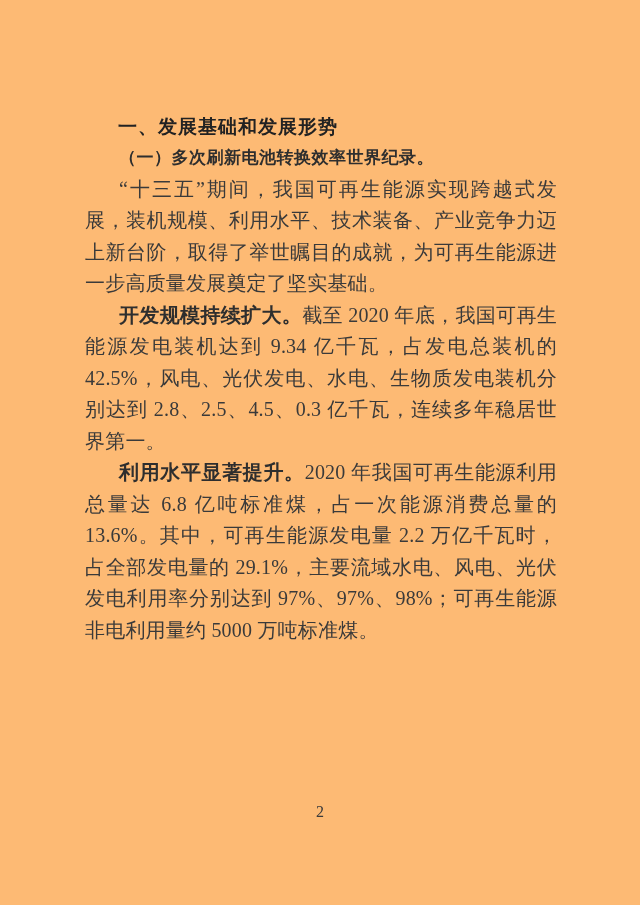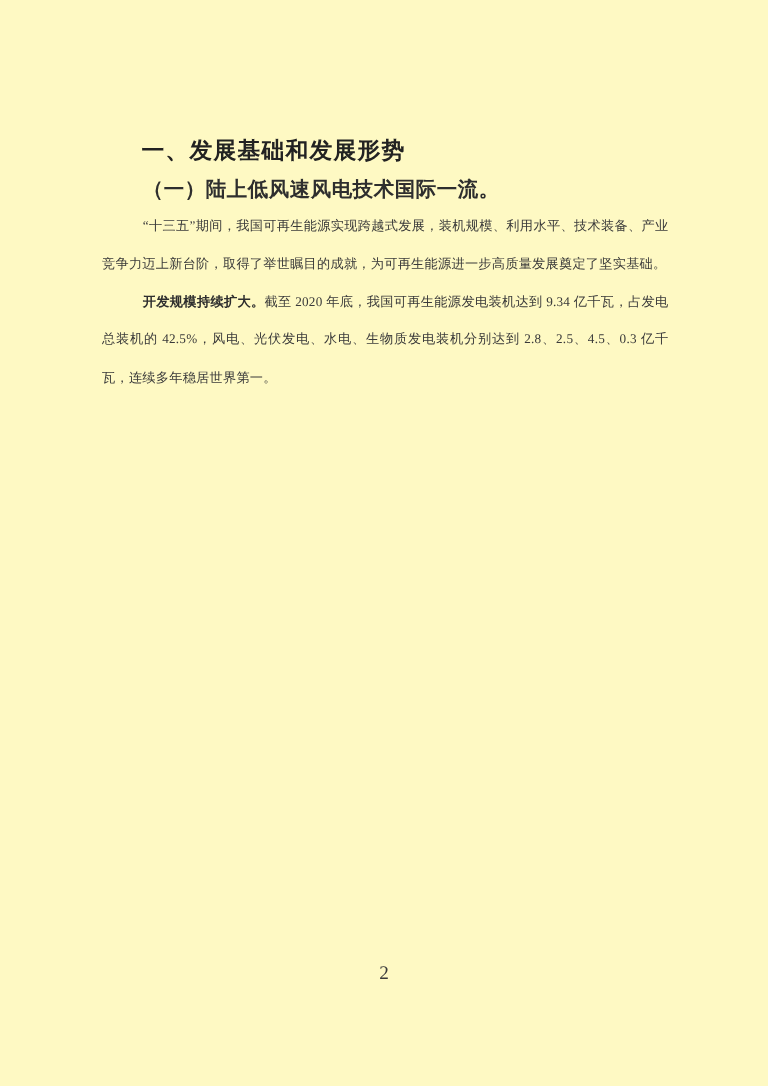--- a/index.html
+++ b/index.html
@@ -4,21 +4,21 @@
 <style>
   html, body {
     margin: 0;
     padding: 0;
     background: #ffffff;
   }
   .page {
     position: relative;
     width: 640px;
     height: 905px;
-    background: #fef9c3;
+    background: #fdba74;
     overflow: hidden;
     font-family: "Liberation Serif", "DejaVu Serif", serif;
     color: #3a3a3a;
   }
   .content {
     position: absolute;
     left: 85px;
     top: 110px;
     width: 472px;
   }
@@ -36,21 +36,21 @@
     margin: 0;
     font-weight: bold;
     font-size: 17px;
     line-height: 31.5px;
     color: #2e2e2e;
     text-indent: 34px;
     letter-spacing: 0.5px;
   }
   .para {
     margin: 0;
-    font-size: 11px;
+    font-size: 20px;
     line-height: 31.5px;
     text-indent: 34px;
     text-align: justify;
     letter-spacing: 0.2px;
   }
   .para .lead {
     font-weight: bold;
     color: #2e2e2e;
   }
   .page-number {
@@ -65,25 +65,26 @@
   }
 </style>
 </head>
 <body>
 
 <div class="page">
   <div class="content">
 
     <h1 class="heading">一、发展基础和发展形势</h1>
 
-    <p class="subheading">（一）陆上低风速风电技术国际一流。</p>
+    <p class="subheading">（一）多次刷新电池转换效率世界纪录。</p>
 
     <p class="para"><span class="lead"></span><span>“十三五”期间，我国可再生能源实现跨越式发展，装机规模、利用水平、技术装备、产业竞争力迈上新台阶，取得了举世瞩目的成就，为可再生能源进一步高质量发展奠定了坚实基础。</span></p>
 
     <p class="para"><span class="lead">开发规模持续扩大。</span><span>截至 2020 年底，我国可再生能源发电装机达到 9.34 亿千瓦，占发电总装机的 42.5%，风电、光伏发电、水电、生物质发电装机分别达到 2.8、2.5、4.5、0.3 亿千瓦，连续多年稳居世界第一。</span></p>
 
+    <p class="para"><span class="lead">利用水平显著提升。</span><span>2020 年我国可再生能源利用总量达 6.8 亿吨标准煤，占一次能源消费总量的 13.6%。其中，可再生能源发电量 2.2 万亿千瓦时，占全部发电量的 29.1%，主要流域水电、风电、光伏发电利用率分别达到 97%、97%、98%；可再生能源非电利用量约 5000 万吨标准煤。</span></p>
 
 
 
   </div>
 
   <div class="page-number">2</div>
 </div>
 
 </body></html>

